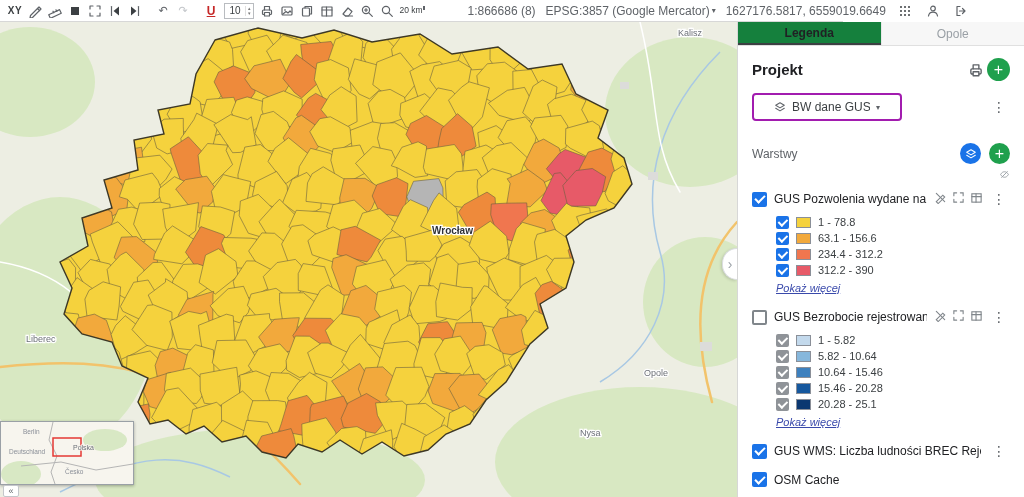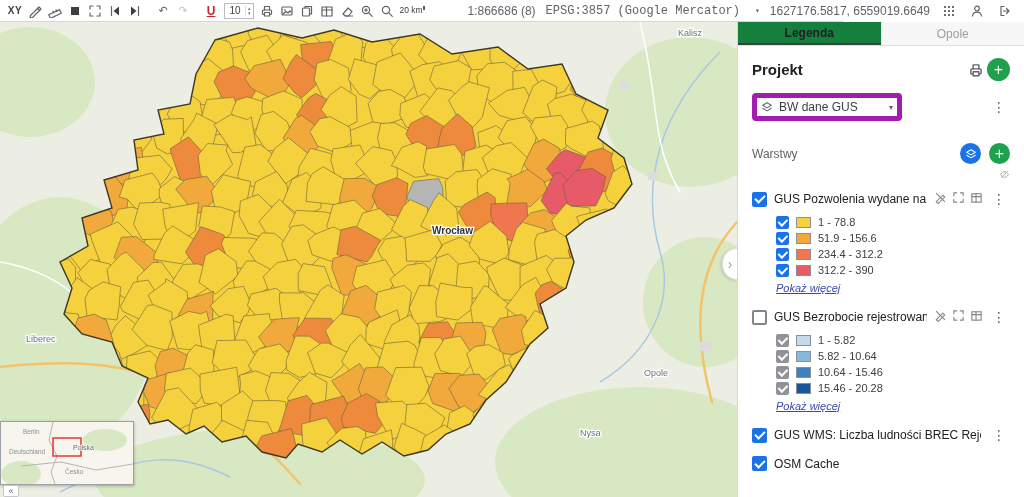--- a/index.html
+++ b/index.html
@@ -18,21 +18,21 @@
   .spin-arrows { display:flex; flex-direction:column; font-size:5px; line-height:5px; color:#777; padding:0 2px; border-left:1px solid #e0e0e0; }
   .tb-spacer { flex:1; }
   .i { width:14px; height:14px; stroke:#5f6368; fill:none; stroke-width:1.2; stroke-linecap:round; stroke-linejoin:round; display:block; }
   .i-solid { fill:#3c4043; stroke:none; }
 
   .tb-right { display:flex; align-items:center; gap:10px; padding-right:2px; }
   .scalebar { width:58px; display:flex; flex-direction:row; align-items:stretch; }
   .scalebar .txt { font-size:8.5px; color:#3c4043; text-align:center; line-height:9px; }
   .scalebar .bar { height:4px; border:1px solid #5f6368; border-top:none; }
   .status-txt { font-size:12px; color:#5f6368; white-space:nowrap; }
-  .epsg { display:flex; align-items:center; gap:15px; cursor:pointer;font-family:Liberation Mono, monospace; }
+  .epsg { display:flex; align-items:center; gap:2px; cursor:pointer; }
   .caret { font-size:8px; color:#5f6368; }
 
   
   .map-area { position:absolute; top:22px; left:0; width:737px; height:475px; background:#edeee3; overflow:hidden; }
   .map-area svg.basemap { display:block; }
   .map-label { font-size:9px; fill:#6d7178; paint-order:stroke; stroke:#ffffff; stroke-width:2.5px; }
   .map-label.big { font-size:10px; fill:#2f3237; font-weight:bold; }
 
   .minimap { position:absolute; left:0; bottom:12px; width:134px; height:64px; background:#f7f5ee; border:1px solid #9aa0a6; box-shadow:0 1px 3px rgba(0,0,0,0.3); }
   .mini-label { font-size:6.5px; fill:#8a8f98; paint-order:stroke; stroke:#f7f5ee; stroke-width:1.5px; }
@@ -50,21 +50,21 @@
 
   .project-row { display:flex; align-items:center; }
   .project-title { font-size:15px; font-weight:bold; color:#202124; flex:1; }
   .icon-btn { width:22px; height:22px; display:flex; align-items:center; justify-content:center; cursor:pointer; border-radius:50%; }
   .fab { width:23px; height:23px; border-radius:50%; display:flex; align-items:center; justify-content:center; color:#fff; font-size:16px; line-height:1; cursor:pointer; flex:none; }
   .fab-green { background:#1fa04d; }
   .fab-blue { background:#1a73e8; }
   .fab svg { stroke:#fff; }
 
   .select-row { display:flex; align-items:center; margin-top:12px; }
-  .select { width:150px; height:28px; border:5px solid #a21caf; border-radius:4px; display:flex; align-items:center; gap:6px; padding:0 4px; cursor:pointer; background:#fff; }
+  .select { width:150px; height:28px; border:2px solid #a21caf; border-radius:4px; display:flex; align-items:center; gap:6px; padding:0 20px; cursor:pointer; background:#fff; }
   .select .sel-txt { flex:1; font-size:12px; color:#3c4043; white-space:nowrap; overflow:hidden; }
   .dots { color:#5f6368; font-size:14px; line-height:1; cursor:pointer; padding:2px 4px; }
   .select-row .dots { margin-left:auto; }
 
   .layers-head { display:flex; align-items:center; gap:8px; margin-top:22px; }
   .layers-title { font-size:12px; color:#5f6368; flex:1; }
   .mini-row { display:flex; justify-content:flex-end; margin-top:2px; height:12px; }
   .mini-row svg { width:11px; height:11px; stroke:#9aa0a6; fill:none; stroke-width:1.2; }
 
   .layer-row { display:flex; align-items:center; gap:7px; margin-top:12px; }
@@ -741,21 +741,21 @@
       </div>
       <div class="class-list">
         <div class="class-row">
           <span class="cb small checked"></span>
           <span class="swatch" style="background: rgb(245, 210, 61);"></span>
           <span class="class-label">1 - 78.8</span>
         </div>
         <div class="class-row">
           <span class="cb small checked"></span>
           <span class="swatch" style="background: rgb(242, 169, 60);"></span>
-          <span class="class-label">51.9 - 156.6</span>
+          <span class="class-label">63.1 - 156.6</span>
         </div>
         <div class="class-row">
           <span class="cb small checked"></span>
           <span class="swatch" style="background: rgb(240, 118, 79);"></span>
           <span class="class-label">234.4 - 312.2</span>
         </div>
         <div class="class-row">
           <span class="cb small checked"></span>
           <span class="swatch" style="background: rgb(231, 90, 104);"></span>
           <span class="class-label">312.2 - 390</span>
@@ -796,20 +796,25 @@
         <div class="class-row">
           <span class="cb small gray"></span>
           <span class="swatch" style="background: rgb(61, 128, 190);"></span>
           <span class="class-label">10.64 - 15.46</span>
         </div>
         <div class="class-row">
           <span class="cb small gray"></span>
           <span class="swatch" style="background: rgb(22, 88, 158);"></span>
           <span class="class-label">15.46 - 20.28</span>
         </div>
+        <div class="class-row">
+          <span class="cb small gray"></span>
+          <span class="swatch" style="background: rgb(11, 56, 113);"></span>
+          <span class="class-label">20.28 - 25.1</span>
+        </div>
       </div>
       <span class="show-more">Pokaż więcej</span>
 
       
       <div class="layer-row">
         <span class="cb checked"></span>
         <span class="layer-label">GUS WMS: Liczba ludności BREC Rejony 2011</span>
         <span class="dots">⋮</span>
       </div>
 

